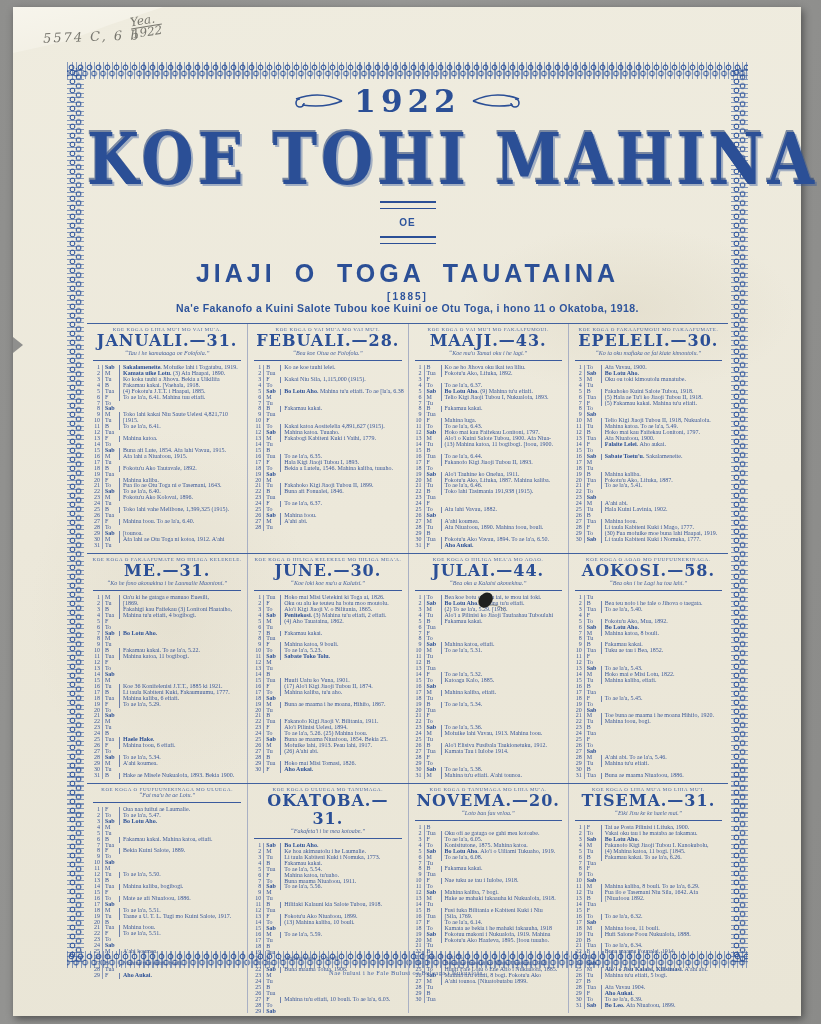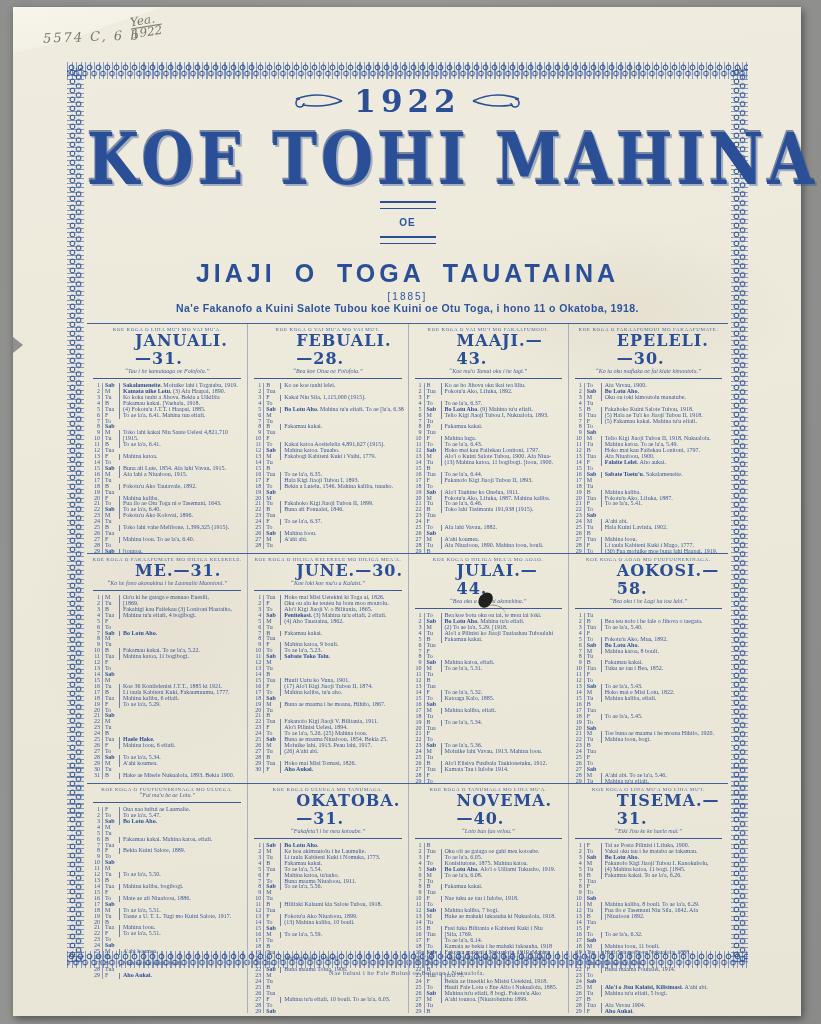--- a/index.html
+++ b/index.html
@@ -53,32 +53,32 @@
   .flourish{width:58px;height:24px;}
   .main-title{font-family:"DejaVu Serif",serif;font-weight:bold;font-size:60px;line-height:64px;
       letter-spacing:4px;color:#2b4f96;margin-top:2px;white-space:nowrap;
       text-shadow:2px 2px 0 rgba(43,79,150,.38), -1px -1px 0 rgba(27,54,110,.55);
       transform:scaleY(1.18);transform-origin:top center;}
   .oe-row{display:flex;align-items:center;justify-content:center;gap:8px;margin-top:16px;flex-direction:column;}
   .oe-rule{width:56px;height:5px;border-top:2px solid #2b4f96;border-bottom:1px solid #2b4f96;}
   .oe{font-family:"Liberation Sans",sans-serif;font-weight:bold;font-size:10px;letter-spacing:1px;}
   .subtitle{font-family:"Liberation Sans",sans-serif;font-weight:bold;font-size:25px;
       letter-spacing:4px;word-spacing:8px;color:#2b4f96;margin-top:15px;}
-  .y1885{font-family:"Liberation Sans",sans-serif;font-weight:normal;font-size:10px;letter-spacing:2px;margin-top:3px;}
+  .y1885{font-family:"Liberation Sans",sans-serif;font-weight:bold;font-size:10px;letter-spacing:2px;margin-top:3px;}
   .dedication{font-family:"Liberation Sans",sans-serif;font-weight:bold;font-size:10.5px;
       letter-spacing:.4px;}
 
   .months{margin-top:9px;}
   .month-row{display:grid;grid-template-columns:repeat(4,1fr);border-top:1.5px solid #41619f;height:229px;}
   .month-cell{padding:1px 4px 0 4px;overflow:hidden;display:flex;flex-direction:column;}
   .month-cell + .month-cell{border-left:1px solid #a9b0c4;}
   .koga{font-family:"Liberation Serif",serif;font-size:5px;letter-spacing:.6px;text-align:center;
       color:#4b68a4;margin-top:2px;white-space:nowrap;overflow:hidden;}
   .mname{font-family:"DejaVu Serif",serif;font-size:16px;font-weight:600;letter-spacing:1px;
-      text-align:left;color:#2b4f96;line-height:18px;margin-left:44px;}
+      text-align:center;color:#2b4f96;line-height:18px;}
   .motto{font-size:6px;font-style:italic;text-align:center;color:#49639c;height:8px;
       white-space:nowrap;overflow:hidden;}
   .mrule{height:3px;border-top:1.5px solid #3a5a9d;margin:2px 2px 1px 2px;}
   .daytable{flex:1;overflow:hidden;font-family:"Liberation Serif",serif;}
   .drow{display:flex;align-items:baseline;height:5.93px;line-height:5.9px;font-size:6px;color:#3b5899;}
   .dnum{width:9px;text-align:right;flex:none;}
   .dwk{width:14px;text-align:left;padding-left:2px;flex:none;border-left:.5px solid #8e9ab8;margin-left:2px;}
   .dwk.sab{font-weight:bold;color:#2b4f96;}
   .dtxt{flex:1;border-left:.5px solid #6f81ab;padding-left:3px;white-space:nowrap;overflow:hidden;}
   .dtxt b{color:#2b4f96;}
@@ -1721,21 +1721,21 @@
               </div>
               <div class="drow">
                 <span class="dnum">29</span>
                 <span class="dwk sab">Sab</span>
                 <span class="dtxt"></span>
               </div>
             </div>
           </div>
           <div class="month-cell">
             <div class="koga">KOE KOGA O TANUMAGA MO LIHA MU'A.</div>
-            <div class="mname">NOVEMA.—40.</div>
+            <div class="mname">NOVEMA.—20.</div>
             <div class="motto">“Loto bau fau veloa.”</div>
             <div class="mrule"></div>
             <div class="daytable">
               <div class="drow">
                 <span class="dnum">1</span>
                 <span class="dwk">B</span>
                 <span class="dtxt"></span>
               </div>
               <div class="drow">
                 <span class="dnum">2</span>

